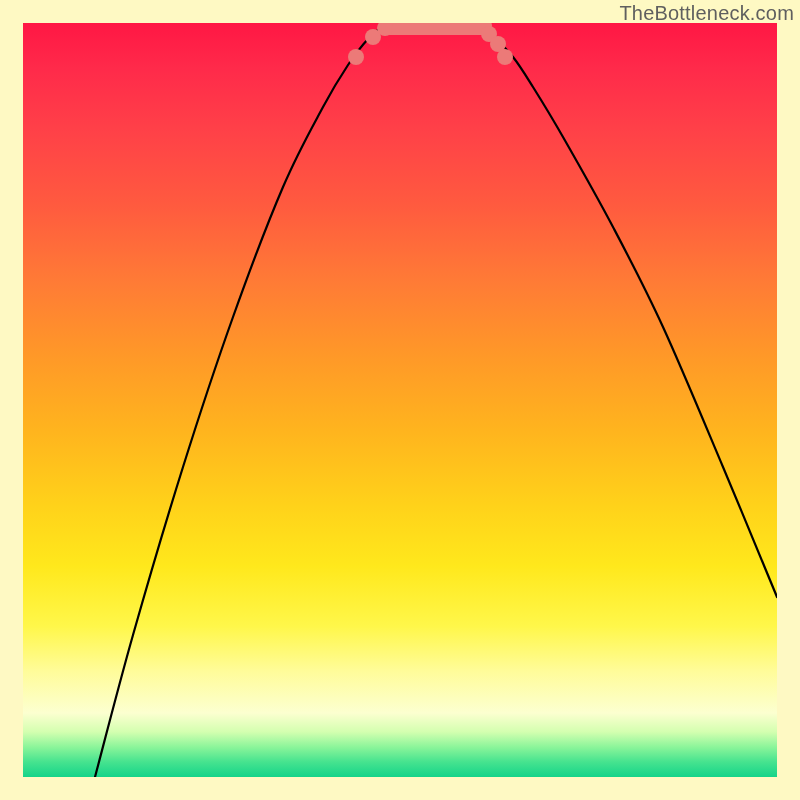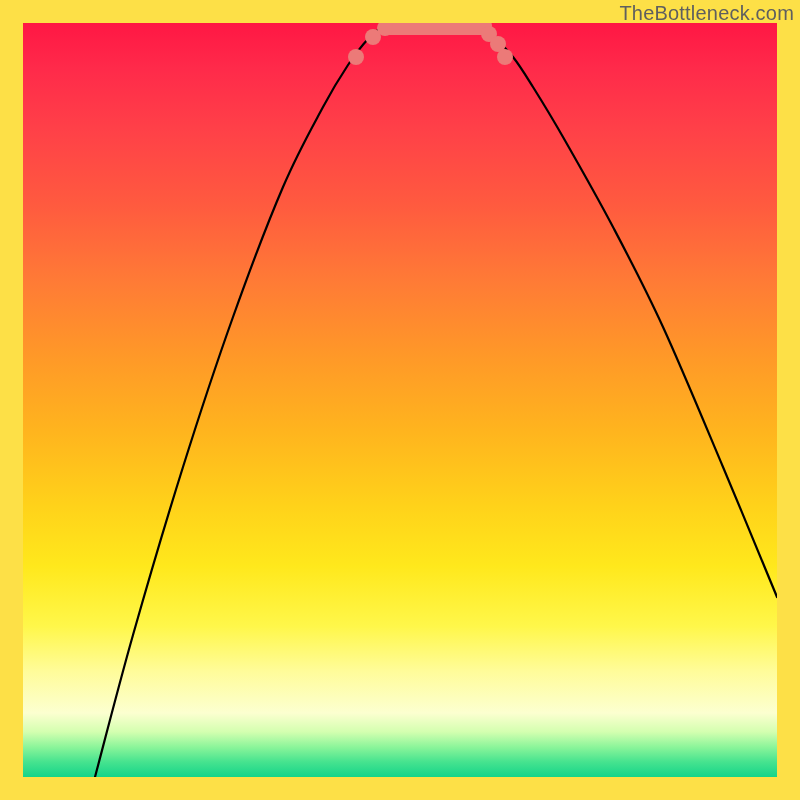--- a/index.html
+++ b/index.html
@@ -8,21 +8,21 @@
     width: 800px;
     height: 800px;
     background: #000;
     overflow: hidden;
     font-family: Arial, Helvetica, sans-serif;
   }
   .frame {
     position: relative;
     width: 800px;
     height: 800px;
-    background: #fde047;
+    background: #fef9c3;
   }
   .plot-area {
     position: absolute;
     left: 23px;
     top: 23px;
     width: 754px;
     height: 754px;
     
     background: linear-gradient(
       to bottom,

